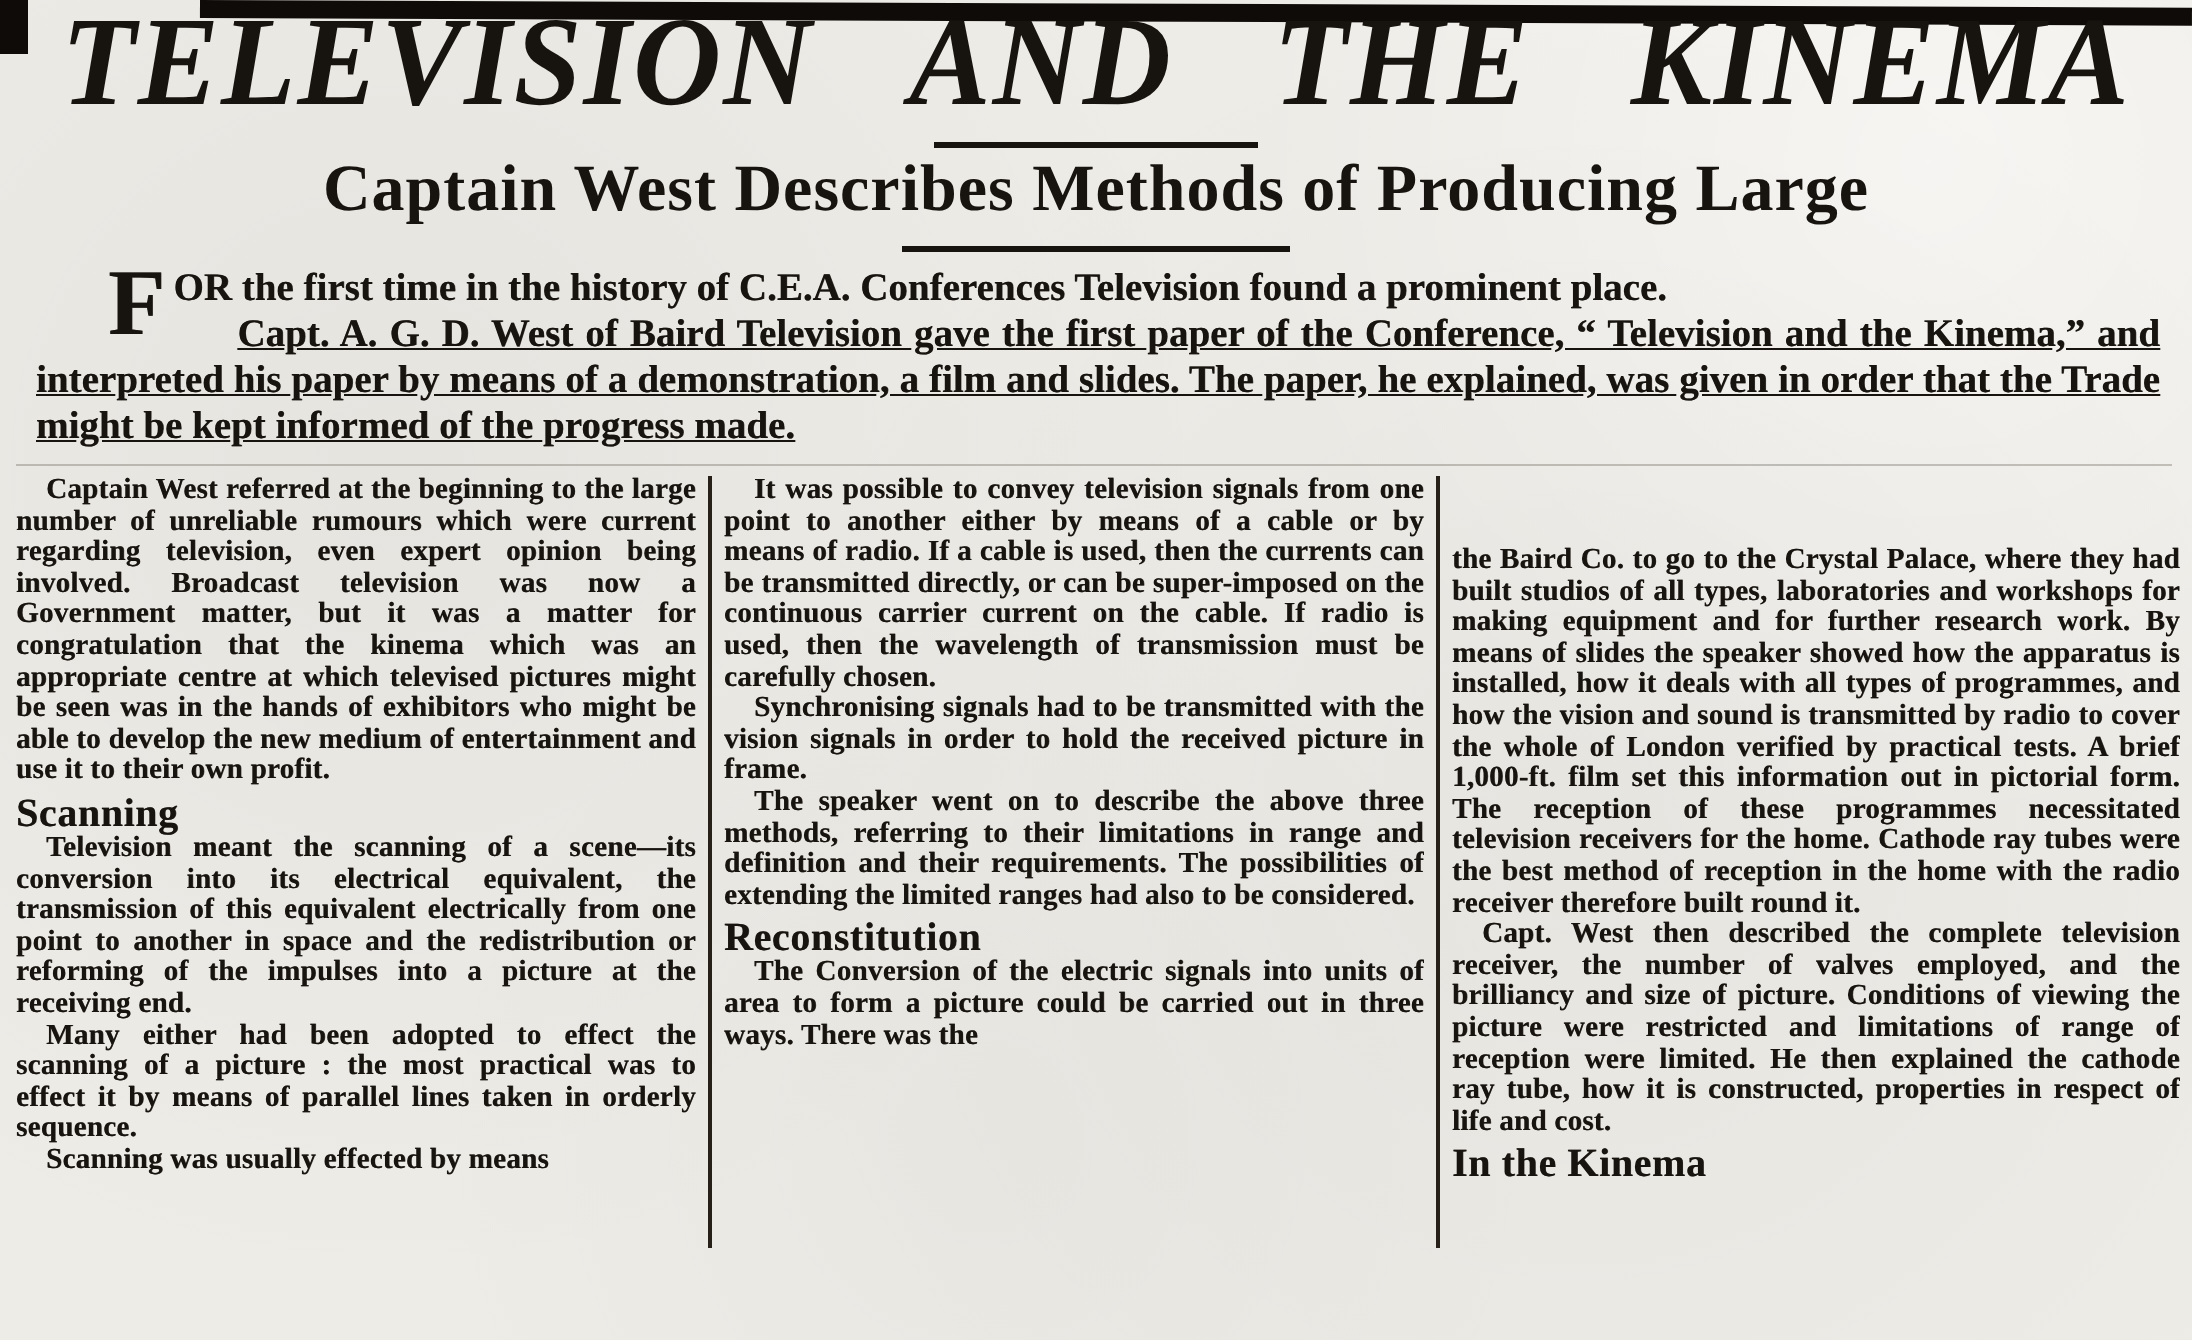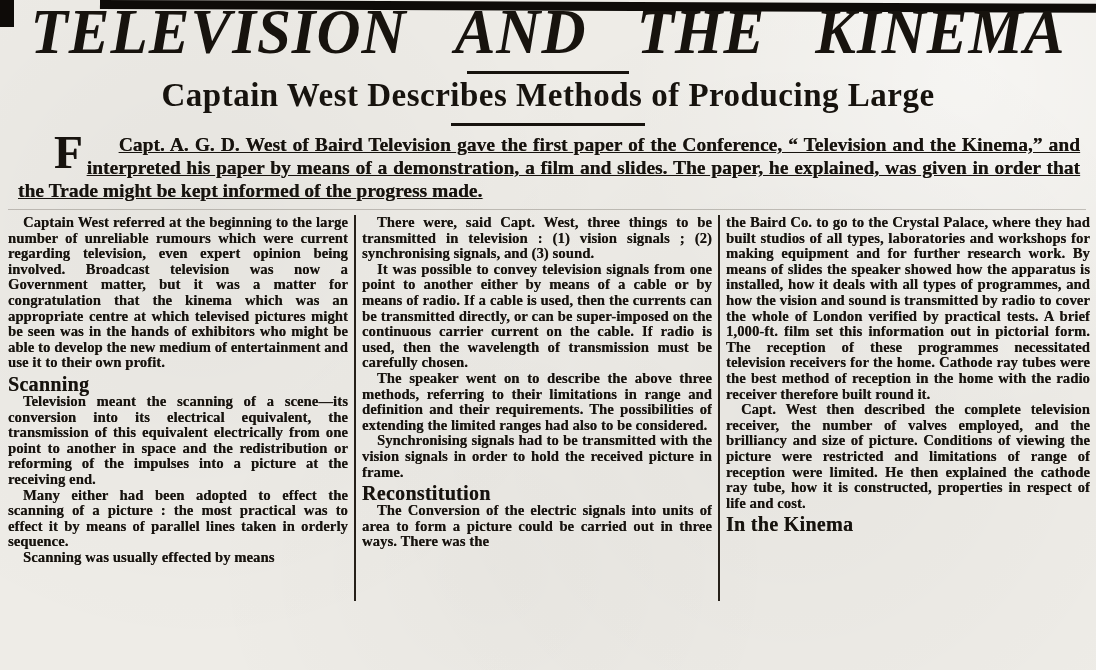--- a/index.html
+++ b/index.html
@@ -42,59 +42,59 @@
   .columns{display:flex;align-items:stretch;padding:0 6px 0 8px;height:386px;overflow:hidden;}
   .col{
     text-align:justify;font-weight:bold;font-size:14.6px;line-height:15.6px;
     letter-spacing:0.1px;text-shadow:0.2px 0 0 rgba(23,19,14,0.7);overflow:hidden;
   }
   .col-1{width:340px;}
   .col-2{width:350px;}
   .col-3{flex:1;}
   .v-rule{width:2px;background:#262019;margin:0 6px;}
   .col p{margin:0;text-indent:15px;}
-  .col p.no-indent{text-indent:0;}
+  .col p.no-indent{text-indent:0;margin-top:35px;}
   .col h3{margin:5px 0 1px;font-size:20px;line-height:17px;letter-spacing:0.3px;}
 </style>
 </head>
 <body>
 
 <div class="top-bar"></div>
 <div class="corner-mark"></div>
 
 <div class="masthead">
   <h1 class="headline">TELEVISION AND THE KINEMA</h1>
   <div class="rule-a"></div>
   <h2 class="subhead">
     <span>Captain West Describes Methods of Producing Large</span><br>
   </h2>
   <div class="rule-b"></div>
 </div>
 
 <div class="lead">
   <span class="drop-cap">F</span>
+  <p class="opening">OR the first time in the history of C.E.A. Conferences Television found a prominent place.</p>
   <p class="continuation">Capt. A. G. D. West of Baird Television gave the first paper of the Conference, “ Television and the Kinema,” and interpreted his paper by means of a demonstration, a film and slides.  The paper, he explained, was given in order that the Trade might be kept informed of the progress made.</p>
 </div>
 
 <div class="faint-rule"></div>
 
 <div class="columns">
   <div class="col col-1">
       <p>Captain West referred at the beginning to the large number of unreliable rumours which were current regarding television, even expert opinion being involved.  Broadcast television was now a Government matter, but it was a matter for congratulation that the kinema which was an appropriate centre at which televised pictures might be seen was in the hands of exhibitors who might be able to develop the new medium of entertainment and use it to their own profit.</p>
       <h3>Scanning</h3>
       <p>Television meant the scanning of a scene—its conversion into its electrical equivalent, the transmission of this equivalent electrically from one point to another in space and the redistribution or reforming of the impulses into a picture at the receiving end.</p>
       <p>Many either had been adopted to effect the scanning of a picture : the most practical was to effect it by means of parallel lines taken in orderly sequence.</p>
       <p>Scanning was usually effected by means</p>
     </div>
   <div class="v-rule"></div>
   <div class="col col-2">
-      <p>There were, said Capt. West, three things to be transmitted in television : (1) vision signals ; (2) synchronising signals, and (3) sound.</p>
       <p>It was possible to convey television signals from one point to another either by means of a cable or by means of radio.  If a cable is used, then the currents can be transmitted directly, or can be super-imposed on the continuous carrier current on the cable.  If radio is used, then the wavelength of transmission must be carefully chosen.</p>
+      <p>Synchronising signals had to be transmitted with the vision signals in order to hold the received picture in frame.</p>
       <p>The speaker went on to describe the above three methods, referring to their limitations in range and definition and their requirements.  The possibilities of extending the limited ranges had also to be considered.</p>
-      <p>Synchronising signals had to be transmitted with the vision signals in order to hold the received picture in frame.</p>
       <h3>Reconstitution</h3>
       <p>The Conversion of the electric signals into units of area to form a picture could be carried out in three ways.  There was the</p>
     </div>
   <div class="v-rule"></div>
   <div class="col col-3">
       <p class="no-indent">the Baird Co. to go to the Crystal Palace, where they had built studios of all types, laboratories and workshops for making equipment and for further research work. By means of slides the speaker showed how the apparatus is installed, how it deals with all types of programmes, and how the vision and sound is transmitted by radio to cover the whole of London verified by practical tests.  A brief 1,000-ft. film set this information out in pictorial form.  The reception of these programmes necessitated television receivers for the home.  Cathode ray tubes were the best method of reception in the home with the radio receiver therefore built round it.</p>
       <p>Capt. West then described the complete television receiver, the number of valves employed, and the brilliancy and size of picture.  Conditions of viewing the picture were restricted and limitations of range of reception were limited.  He then explained the cathode ray tube, how it is constructed, properties in respect of life and cost.</p>
       <h3>In the Kinema</h3>
     </div>
 </div>

